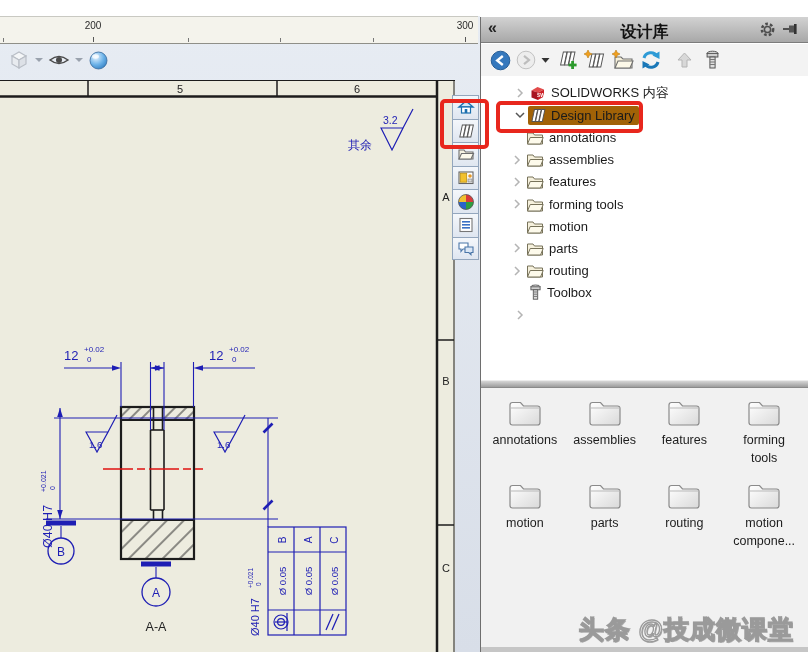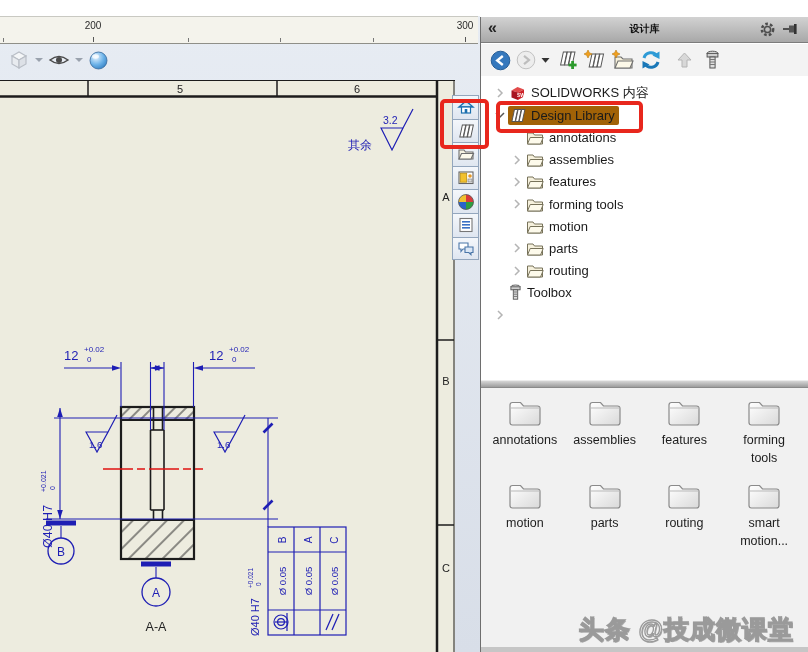--- a/index.html
+++ b/index.html
@@ -20,31 +20,31 @@
   .tabstrip{position:absolute;left:452px;top:95px;width:28px;z-index:10;}
   .tabbtn{width:27px;height:23.6px;border:1px solid #93a6bd;border-bottom:none;
           background:linear-gradient(#f4f7fb,#dfe6f0);display:flex;align-items:center;justify-content:center;box-sizing:border-box;}
   .tabbtn:last-child{border-bottom:1px solid #93a6bd;}
   
   .panel{position:absolute;left:480px;top:17px;width:328px;height:635px;background:#ffffff;
          border-left:1px solid #6e6e6e;box-sizing:border-box;z-index:10;}
   .phead{position:absolute;left:0;top:0;width:100%;height:26px;
          background:linear-gradient(#d2d2d2,#a8a8a8);border-bottom:1px solid #7c7c7c;box-sizing:border-box;}
   .phead .collapse{position:absolute;left:7px;top:2px;font-size:16px;font-weight:bold;color:#222;cursor:default;}
-  .phead .ptitle{position:absolute;left:0;right:0;top:5px;text-align:center;font-size:10px;font-weight:bold;color:#111;}
+  .phead .ptitle{position:absolute;left:0;right:0;top:5px;text-align:center;font-size:16px;font-weight:bold;color:#111;}
   .phead .gear{position:absolute;right:32px;top:4px;}
   .phead .pin{position:absolute;right:8px;top:5px;}
   .ptool{position:absolute;left:0;top:27px;width:100%;height:32px;background:#f3f3f3;
          display:flex;align-items:center;padding-left:8px;gap:3px;box-sizing:border-box;}
   .ptool .tbtn{display:flex;align-items:center;justify-content:center;padding:1px;}
   
   .tree{position:absolute;left:0;top:65px;width:100%;}
   .trow{height:22.2px;display:flex;align-items:center;font-size:13px;color:#1a1a1a;}
   .trow .arr{width:12px;height:12px;flex:0 0 12px;margin-right:2px;}
-  .trow.lv0{padding-left:13px;}
+  .trow.lv0{padding-left:13px;margin-left:20px;}
   .trow.lv1{padding-left:30px;}
   .rowbg{display:flex;align-items:center;padding:1px 4px 1px 1px;border-radius:2px;}
   .trow.sel .rowbg{background:#a16207;}
   .ticon{margin-right:5px;flex:0 0 auto;}
   
   .splitter{position:absolute;left:0;top:363px;width:100%;height:8px;
             background:linear-gradient(#d6d6d6,#9d9d9d);border-top:1px solid #ececec;border-bottom:1px solid #8a8a8a;box-sizing:border-box;}
   .gridarea{position:absolute;left:0;top:371px;width:100%;height:259px;background:#f1f1f1;}
   .fgrid{display:grid;grid-template-columns:repeat(4,1fr);row-gap:14px;padding:10px 4px 0 4px;}
   .fcell{display:flex;flex-direction:column;align-items:center;}
@@ -583,21 +583,21 @@
               <path d="M3,7 q0,-2.5 2.5,-2.5 h8 l3,3.5 h14 q2.5,0 2.5,2.5 v14 q0,2.5 -2.5,2.5 h-25 q-2.5,0 -2.5,-2.5 Z" fill="url(#foldg)" stroke="#8a8a8a" stroke-width="1.2"></path>
               <path d="M3,10 h30" stroke="#b9b9b9" stroke-width="1"></path>
             </svg>
           <div class="flabel">routing</div>
         </div>
         <div class="fcell">
           <svg width="36" height="30" viewBox="0 0 36 30">
               <path d="M3,7 q0,-2.5 2.5,-2.5 h8 l3,3.5 h14 q2.5,0 2.5,2.5 v14 q0,2.5 -2.5,2.5 h-25 q-2.5,0 -2.5,-2.5 Z" fill="url(#foldg)" stroke="#8a8a8a" stroke-width="1.2"></path>
               <path d="M3,10 h30" stroke="#b9b9b9" stroke-width="1"></path>
             </svg>
-          <div class="flabel">smart motion...</div>
+          <div class="flabel">motion compone...</div>
         </div>
       </div>
     </div>
 
     <div class="bstrip"></div>
     <div class="watermark">头条 @技成微课堂</div>
   </div>
 
   <div class="redbox rb1"></div>
   <div class="redbox rb2"></div>

